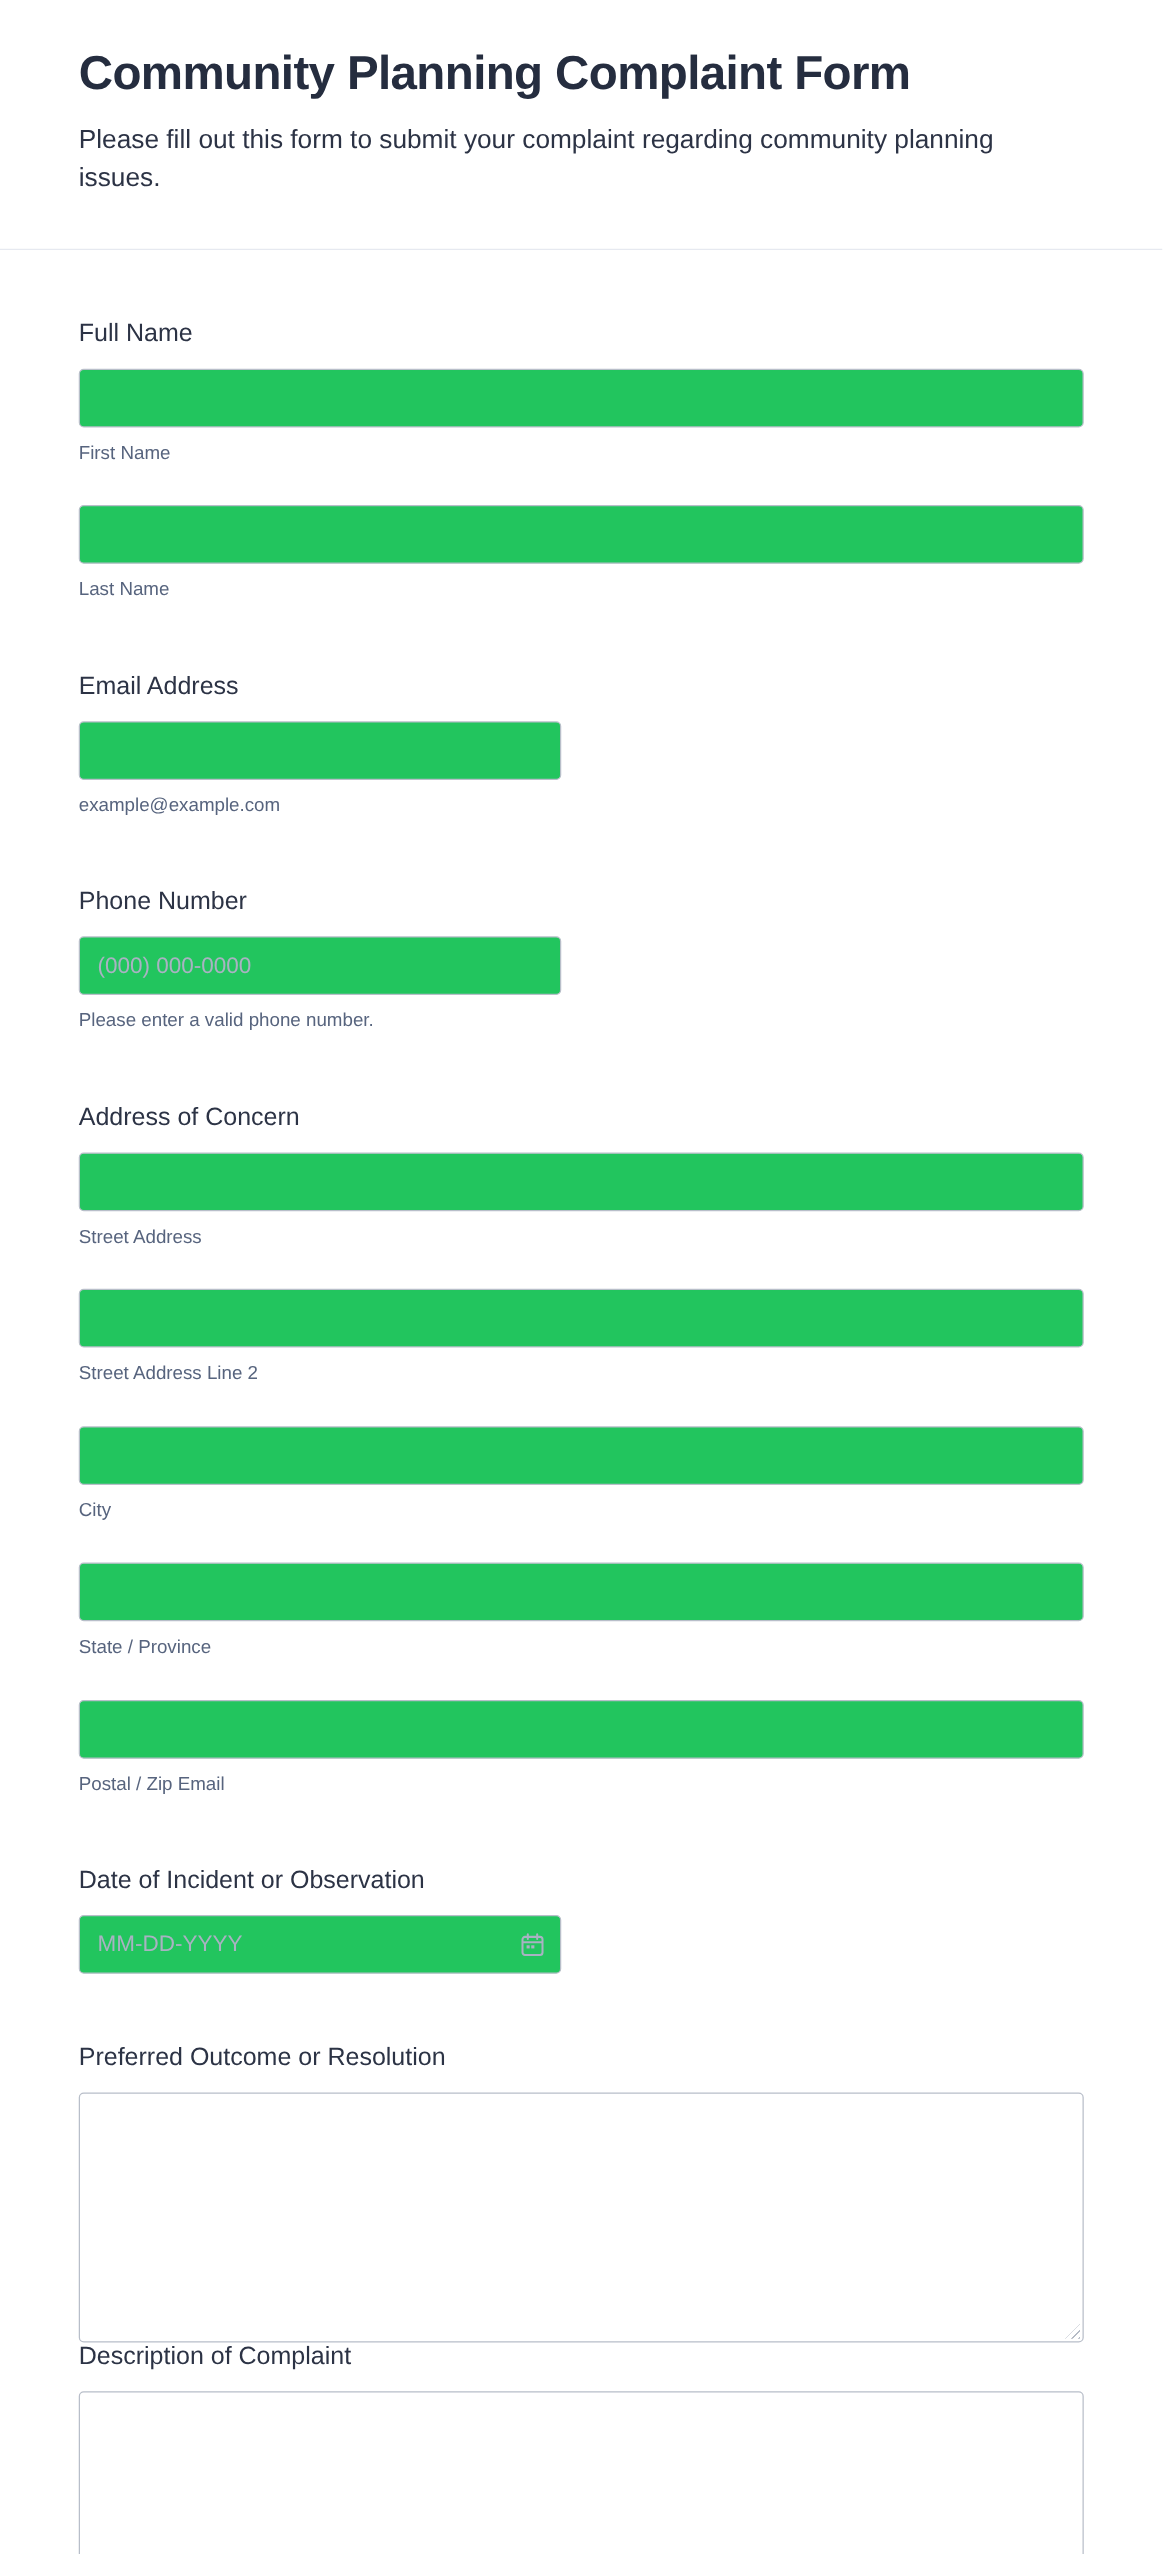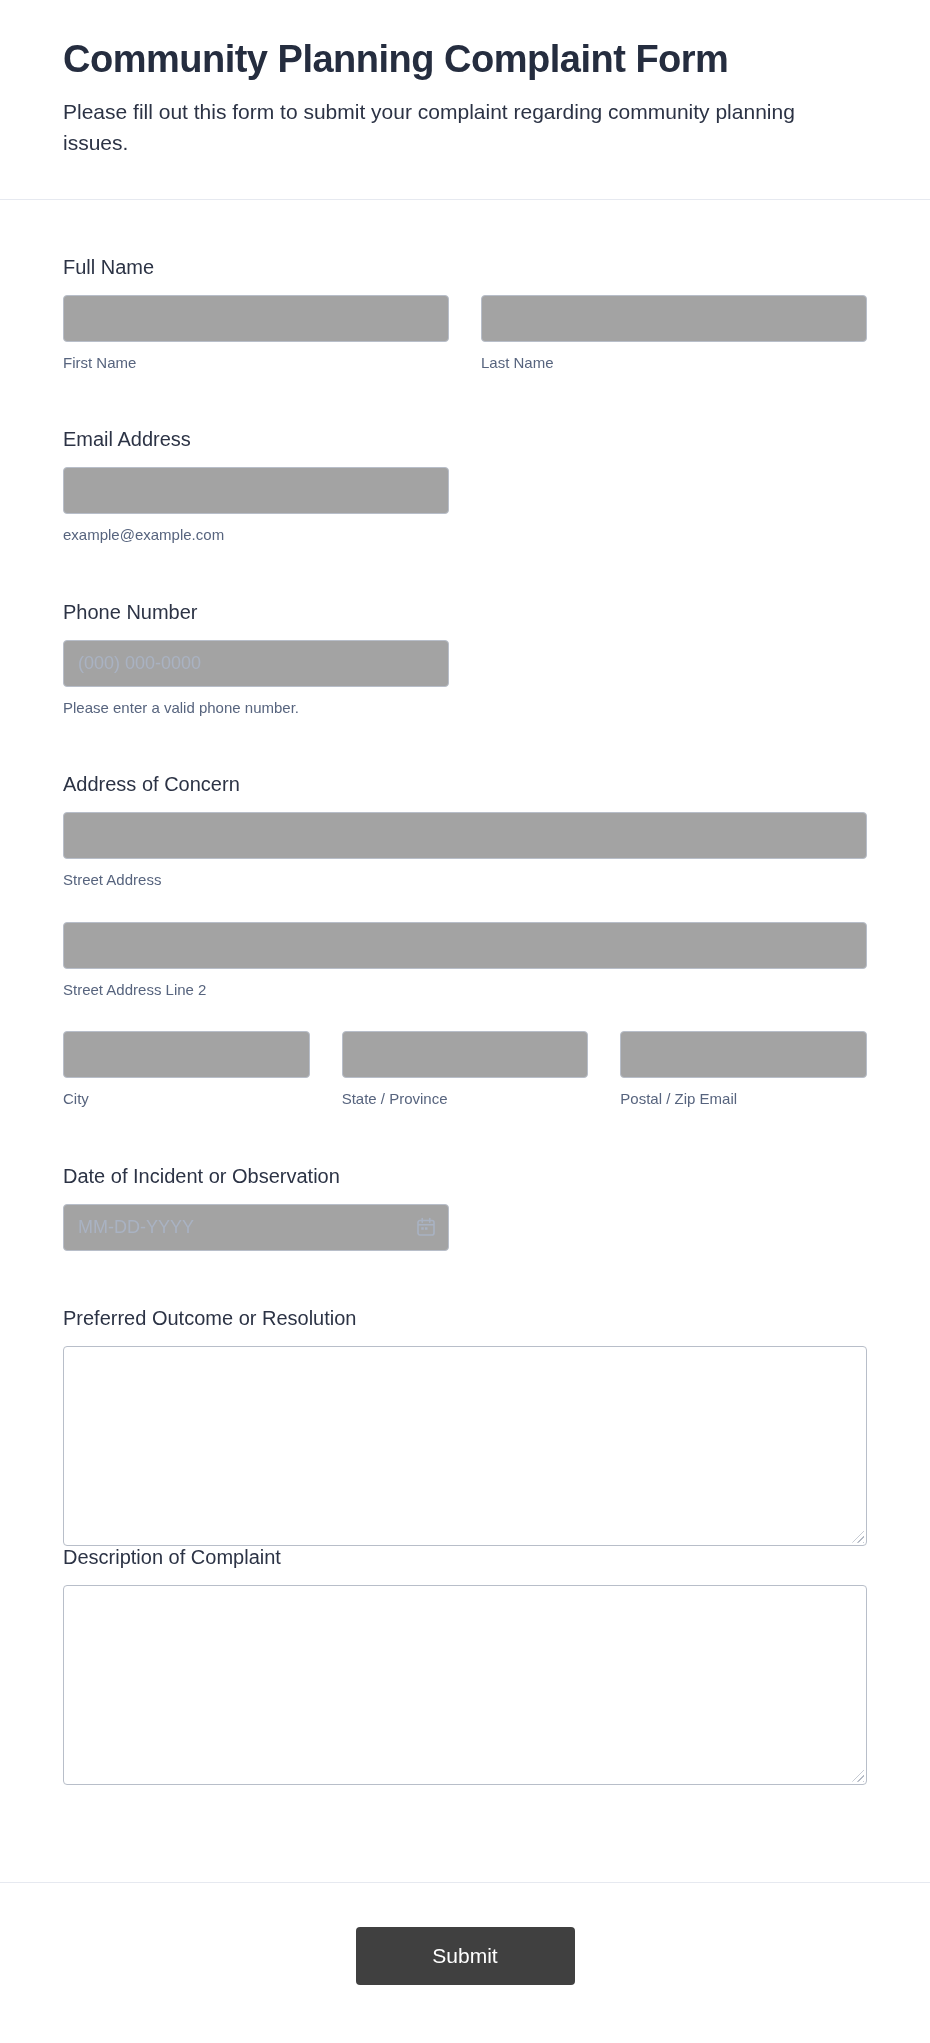--- a/index.html
+++ b/index.html
@@ -37,33 +37,33 @@
   .form-body { padding: 56px 63px 28px; flex: 1; }
 
   .field-group { margin-bottom: 56px; }
   .field-label {
     display: block;
     font-size: 20px;
     font-weight: 500;
     color: #2c3345;
     margin-bottom: 16px;
   }
-  .row { display: flex; gap: 32px; }
+  .row { display: flex; gap: 32px; flex-direction: column; }
   .col { flex: 1; min-width: 0; }
 
   .text-input {
     width: 100%;
     height: 47px;
     border: 1px solid #b8bec9;
     border-radius: 4px;
     padding: 0 14px;
     font-size: 18px;
     font-family: inherit;
     color: #2c3345;
-    background: #a3a3a3;
+    background: #22c55e;
   }
   .text-input::placeholder { color: #a9b2c2; }
   .half { width: calc(50% - 16px); }
 
   .sublabel {
     margin-top: 11px;
     font-size: 15px;
     color: #57647e;
     line-height: 1.3;
   }

